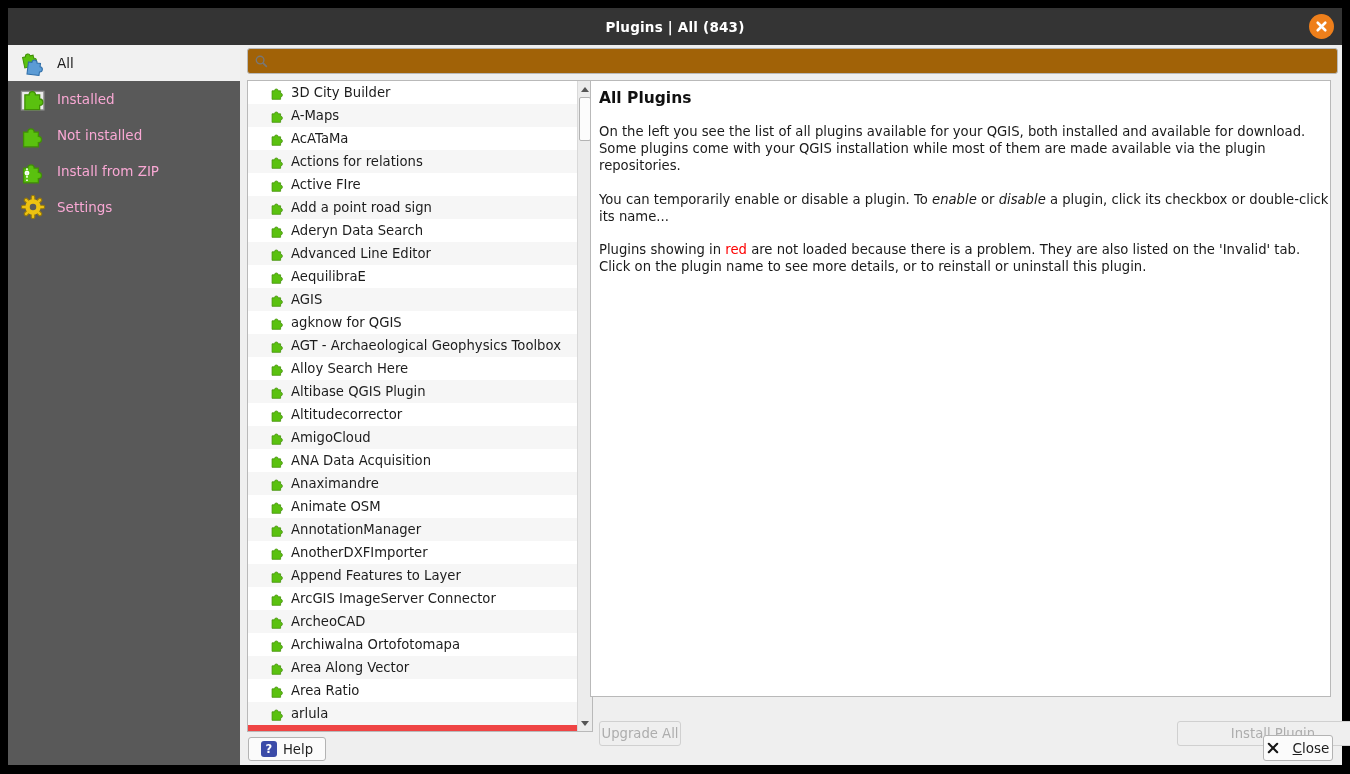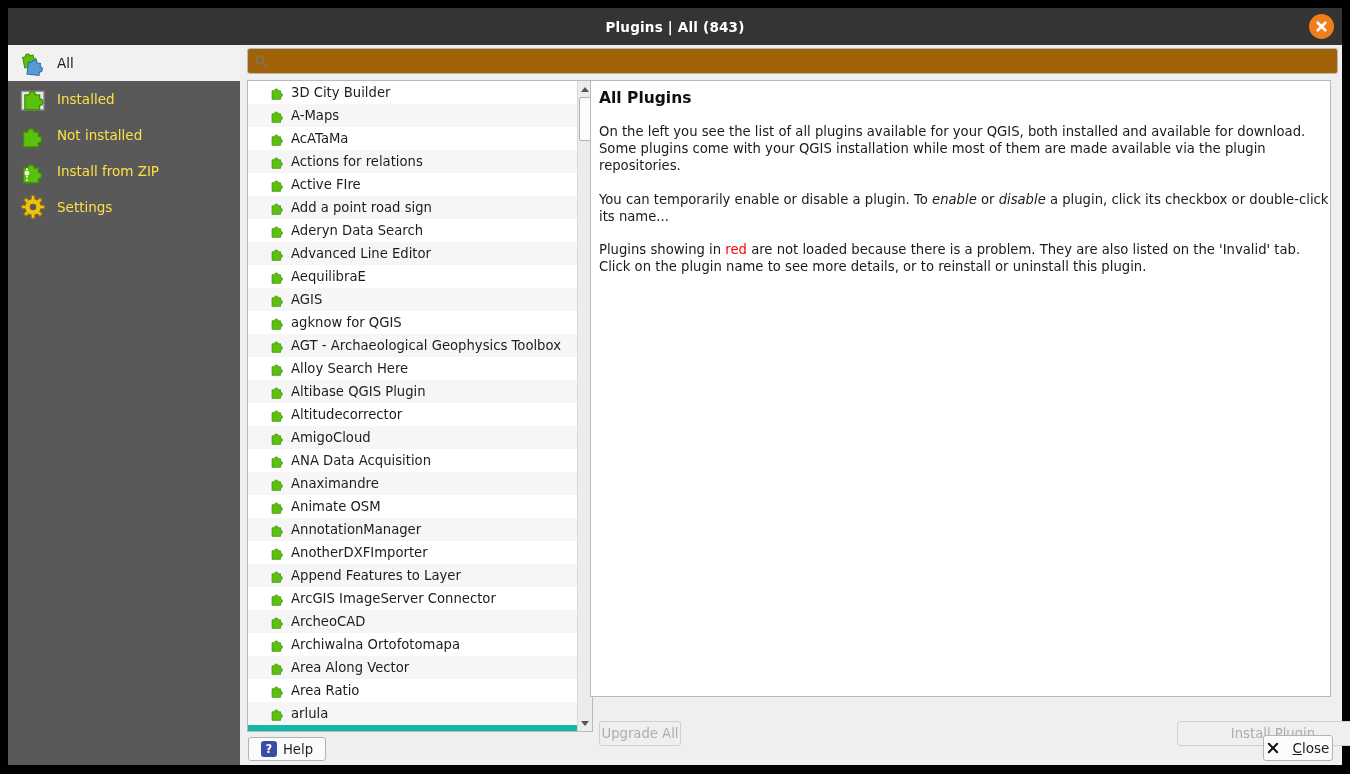--- a/index.html
+++ b/index.html
@@ -27,40 +27,40 @@
     border-radius: 50%; background: #ee7f1b;
     display: flex; align-items: center; justify-content: center; cursor: pointer;
   }
   
   .sidebar {
     position: absolute; left: 0; top: 37px; width: 232px; height: 720px;
     background: #595959;
   }
   .side-item {
     height: 36px; display: flex; align-items: center; gap: 11px;
-    padding-left: 12px; color: #fde047; font-size: 13.5px; cursor: pointer;
+    padding-left: 12px; color: #f9a8d4; font-size: 13.5px; cursor: pointer;
   }
   .side-item.selected { background: #f1f1f1; color: #1a1a1a; }
   .side-icon { width: 26px; height: 26px; flex: 0 0 26px; }
   
   .search-box {
     position: absolute; left: 239px; top: 40px; width: 1091px; height: 25px;
     background: #a16207; border: 1px solid #b9b9b9; border-radius: 3px;
     display: flex; align-items: center; padding: 12px 6px; gap: 10px;
   }
   .search-box svg { flex: 0 0 15px; }
   .search-box input {
     border: none; outline: none; flex: 1; height: 100%;
     font-size: 13.5px; font-family: inherit; background: transparent; color: #222;
   }
   .search-box input::placeholder { color: #9a9a9a; font-style: italic; }
   
   .plugin-list {
     position: absolute; left: 239px; top: 72px; width: 346px; height: 652px;
-    background: #14b8a6; border: 1px solid #b9b9b9; overflow: hidden;
+    background: #ef4444; border: 1px solid #b9b9b9; overflow: hidden;
   }
   .plugin-rows { position: absolute; left: 0; top: 0; right: 15px; bottom: 0; overflow: hidden; }
   .plugin-row {
     height: 23px; display: flex; align-items: center; gap: 6px;
     padding-left: 22px; font-size: 13.2px; color: #1c1c1c;
     background: #fff; white-space: nowrap; cursor: pointer;
   }
   .plugin-row.alt { background: #f6f6f6; }
   .plugin-icon { width: 15px; height: 15px; flex: 0 0 15px; }
   

